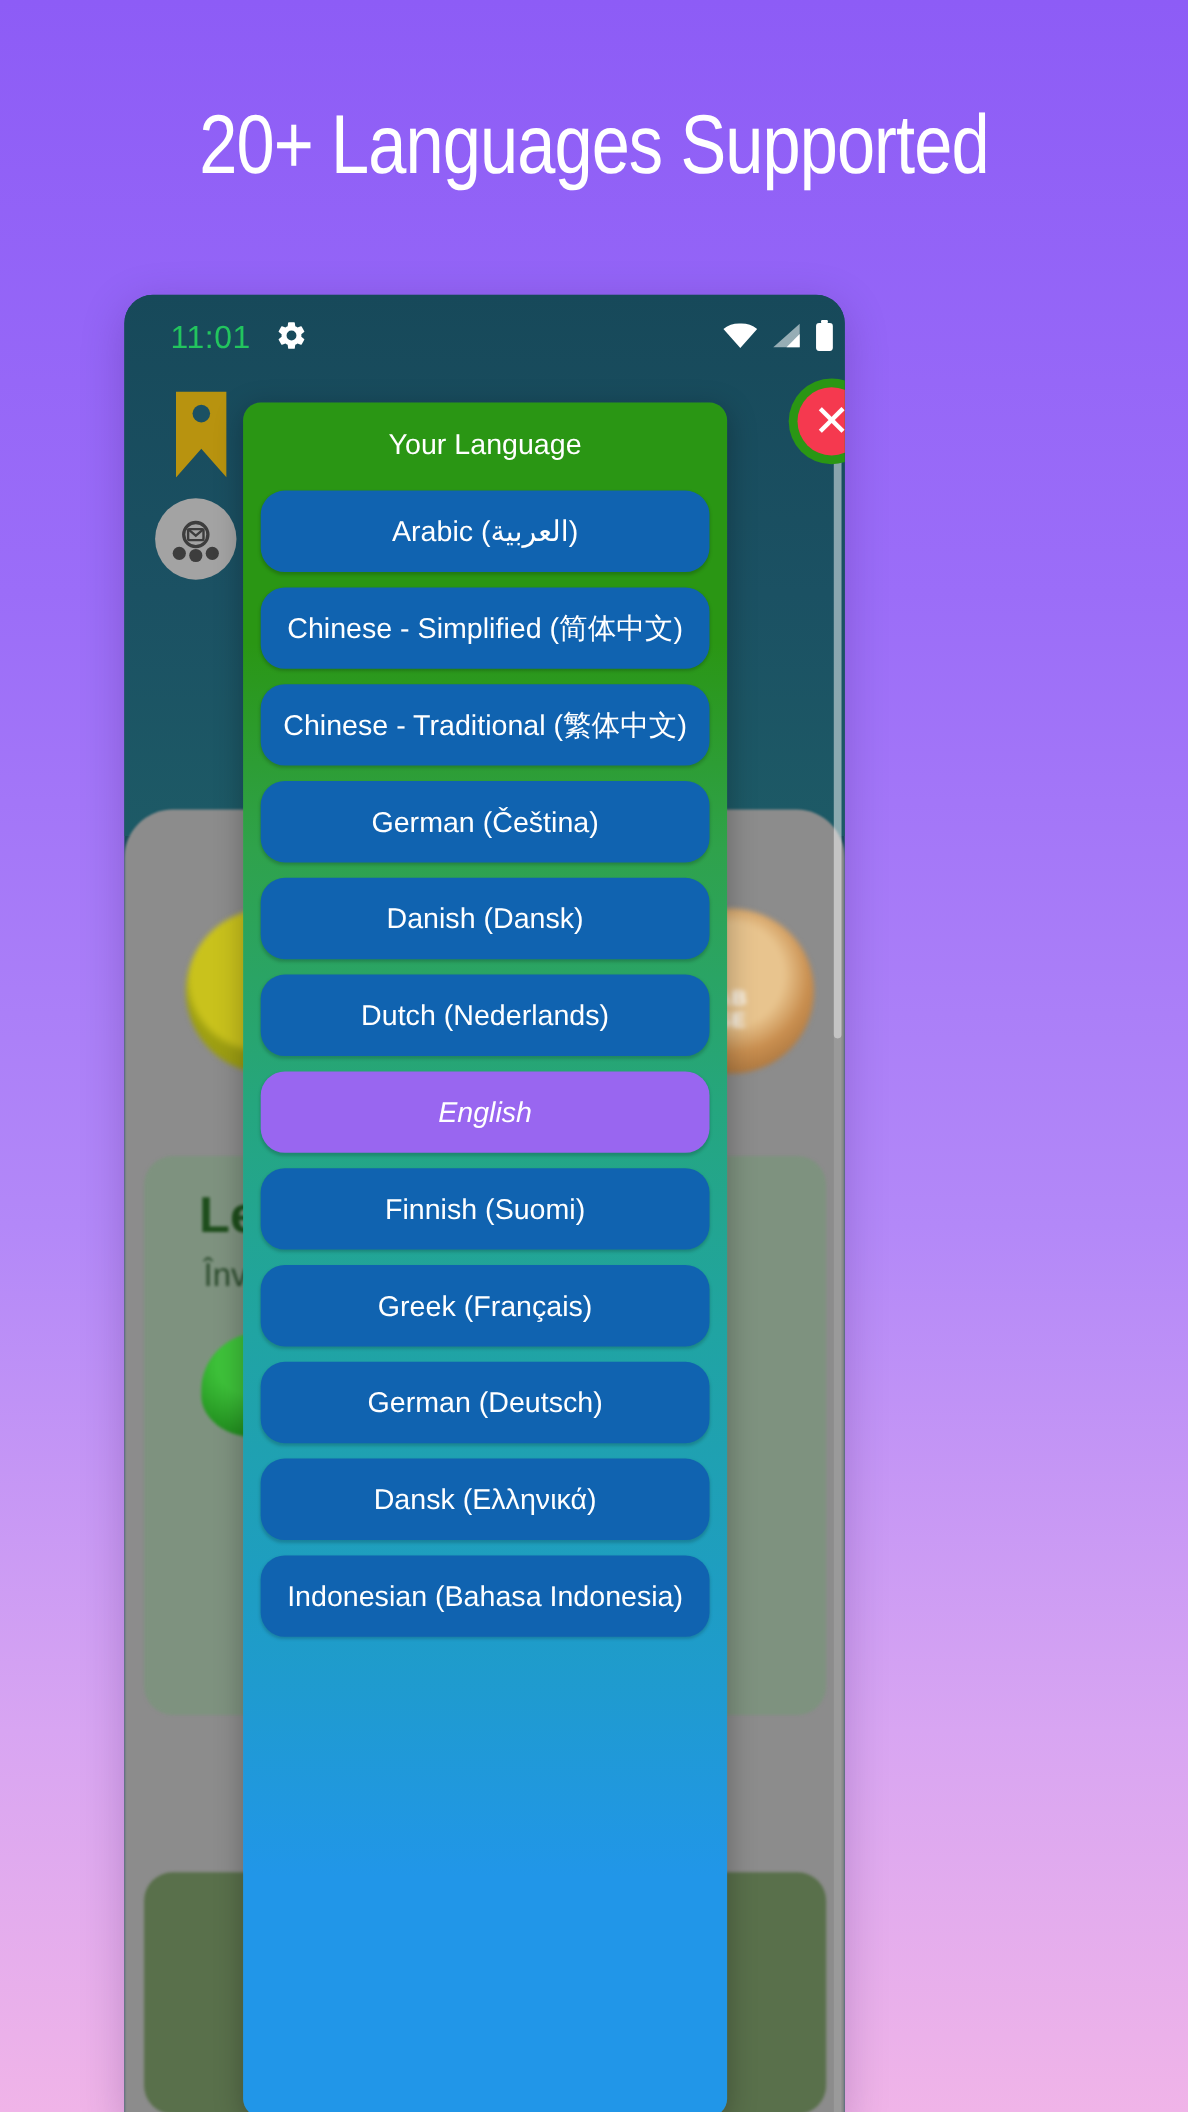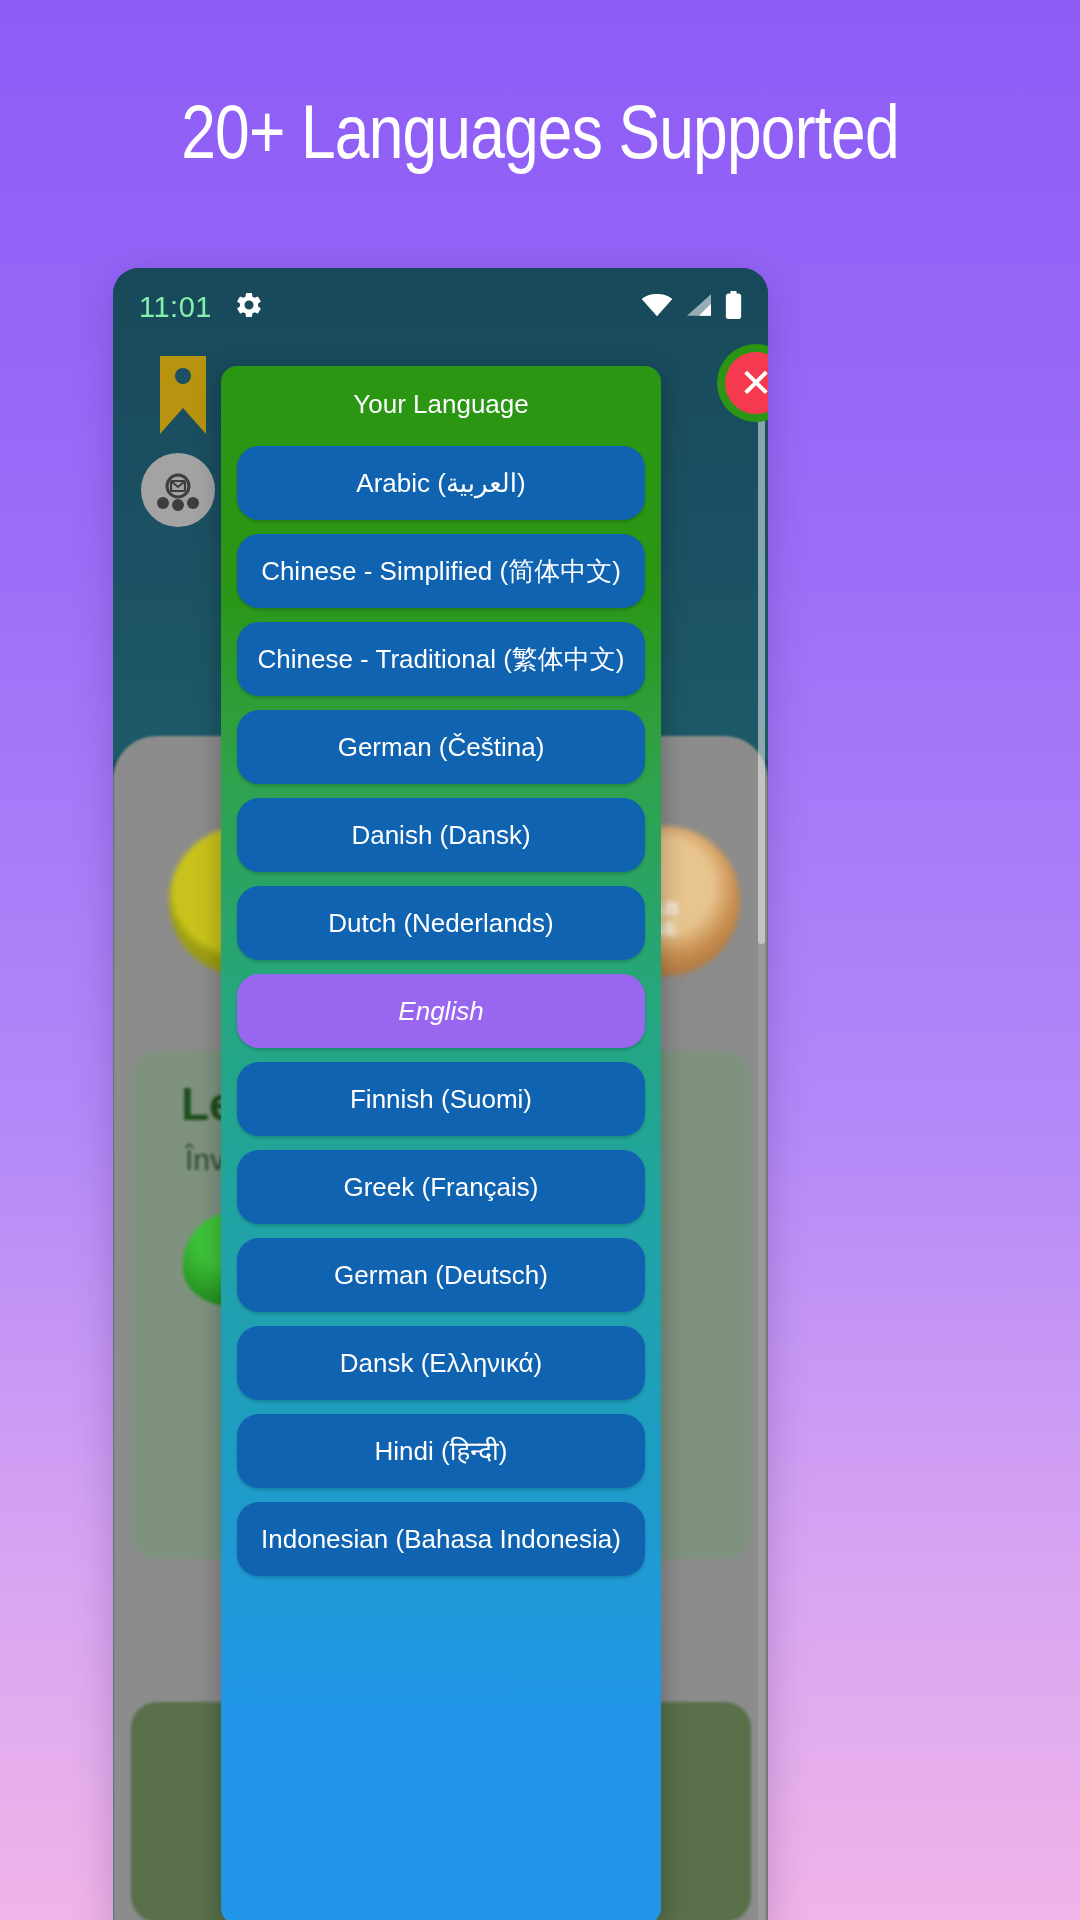--- a/index.html
+++ b/index.html
@@ -36,23 +36,23 @@
     background:linear-gradient(180deg,#17495a 0%,#1b5163 55%,#1d5a66 100%);
   }
   .app-sheet{
     position:absolute; left:0; top:468px; width:100%; bottom:0;
     background:#8c8c8c; border-radius:44px 44px 0 0;
     filter:blur(1px);
   }
 
   
   .statusbar{
-    position:absolute; left:0; top:0; width:100%; height:78px;
+    position:absolute; left:16px; top:0; width:100%; height:78px;
     display:flex; align-items:center; padding:16px 26px; z-index:6;
-    color:#86efac;
+    color:#22c55e;
   }
   .sb-time{ font-size:29px; letter-spacing:.5px; }
   .sb-gear{ margin-left:22px; display:block; }
   .sb-right{ margin-left:auto; display:flex; align-items:center; gap:11px; }
 
   
   .bookmark{ position:absolute; left:47px; top:88px; z-index:4; }
   .contact-btn{
     position:absolute; left:28px; top:185px; z-index:4;
     width:74px; height:74px; border-radius:50%;
@@ -248,21 +248,20 @@
         <div class="lang-btn">Chinese - Simplified (简体中文)</div>
         <div class="lang-btn">Chinese - Traditional (繁体中文)</div>
         <div class="lang-btn">German (Čeština)</div>
         <div class="lang-btn">Danish (Dansk)</div>
         <div class="lang-btn">Dutch (Nederlands)</div>
         <div class="lang-btn selected">English</div>
         <div class="lang-btn">Finnish (Suomi)</div>
         <div class="lang-btn">Greek (Français)</div>
         <div class="lang-btn">German (Deutsch)</div>
         <div class="lang-btn">Dansk (Ελληνικά)</div>
-        <div class="lang-btn">Hindi (हिन्दी)</div>
         <div class="lang-btn">Indonesian (Bahasa Indonesia)</div>
       </div>
   </div>
   <div class="scroll-track"></div>
   <div class="scroll-thumb"></div>
 
   <div class="close-btn">
     <span class="close-inner">✕</span>
   </div>
 

